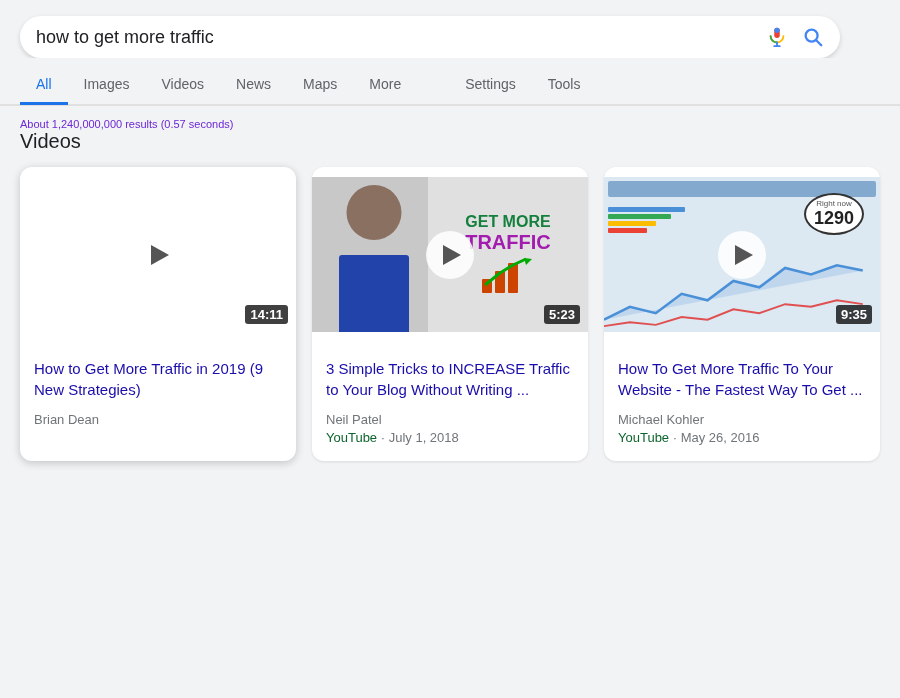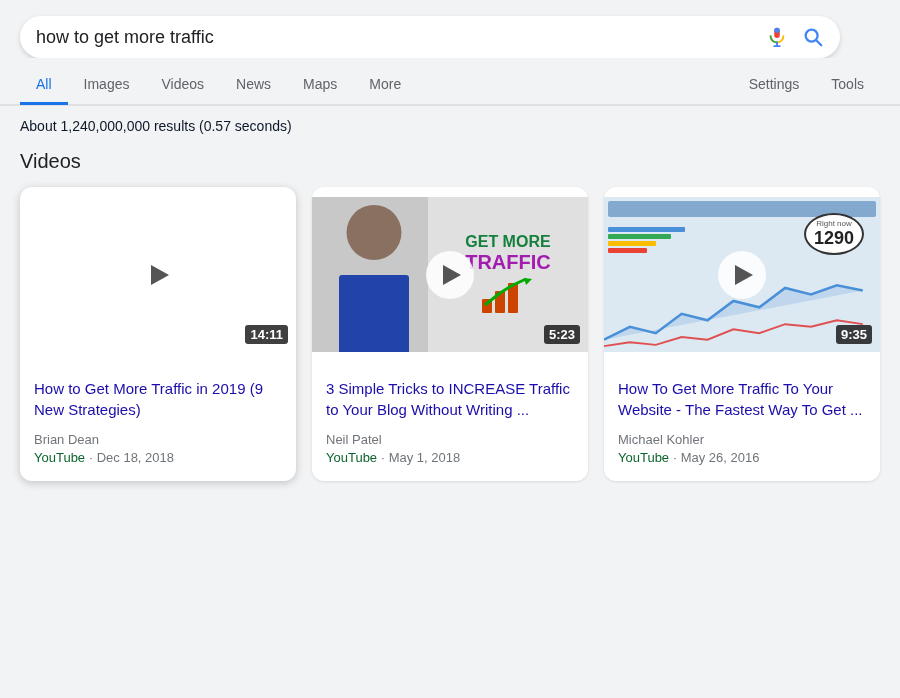--- a/index.html
+++ b/index.html
@@ -46,24 +46,25 @@
       cursor: pointer;
     }
 
     .search-icon-btn {
       cursor: pointer;
     }
 
     .nav-bar {
       display: flex;
       align-items: center;
-      justify-content: space-between;
+      justify-content: flex-start;
       padding: 8px 20px 0 20px;
       border-bottom: 1px solid #e0e0e0;
       background: #f1f3f4;
+      gap: 32px;
     }
 
     .nav-left {
       display: flex;
       align-items: flex-end;
       gap: 0;
     }
 
     .nav-item {
       padding: 10px 16px;
@@ -85,23 +86,22 @@
       display: flex;
       gap: 0;
     }
 
     .main-content {
       background: #f1f3f4;
       padding: 12px 20px;
     }
 
     .results-count {
-      font-size: 14px;
-      color: #0f172a;
-      margin-bottom: 16px;
+      font-size: 11px;
+      color: #6d28d9;
     }
 
     .section-title {
       font-size: 20px;
       font-weight: normal;
       color: #202124;
       margin-bottom: 14px;
     }
 
     .videos-grid {
@@ -309,25 +309,20 @@
           </div>
         </div>
         <div class="play-btn">
           <div class="play-triangle"></div>
         </div>
         <span class="video-duration">14:11</span>
       </div>
       <div class="video-info">
         <div class="video-title">How to Get More Traffic in 2019 (9 New Strategies)</div>
         <div class="video-author">Brian Dean</div>
-        <div class="video-source">
-          <span class="source-name">YouTube</span>
-          <span> · </span>
-          <span>Dec 18, 2018</span>
-        </div>
       </div>
     </div>
 
     <div class="video-card">
       <div class="video-thumb">
         <div class="video-thumb-bg thumb-2">
           <div class="thumb-2-content">
 
             <div style="position:absolute;left:0;top:0;bottom:0;width:45%;display:flex;align-items:flex-end;justify-content:center;background:#c8c8c8;overflow:hidden;">
               <div style="width:55px;height:55px;background:#8a7060;border-radius:50%;position:absolute;top:8px;left:50%;transform:translateX(-50%);"></div>
@@ -352,21 +347,21 @@
           <div class="play-triangle"></div>
         </div>
         <span class="video-duration">5:23</span>
       </div>
       <div class="video-info">
         <div class="video-title">3 Simple Tricks to INCREASE Traffic to Your Blog Without Writing ...</div>
         <div class="video-author">Neil Patel</div>
         <div class="video-source">
           <span class="source-name">YouTube</span>
           <span> · </span>
-          <span>May 1, 2018</span>
+          <span>July 1, 2018</span>
         </div>
       </div>
     </div>
 
     <div class="video-card">
       <div class="video-thumb">
         <div class="video-thumb-bg thumb-3">
           <div class="thumb-3-content">
 
             <div style="position:absolute;top:0;left:0;right:0;bottom:0;background:#dce8f2;">

